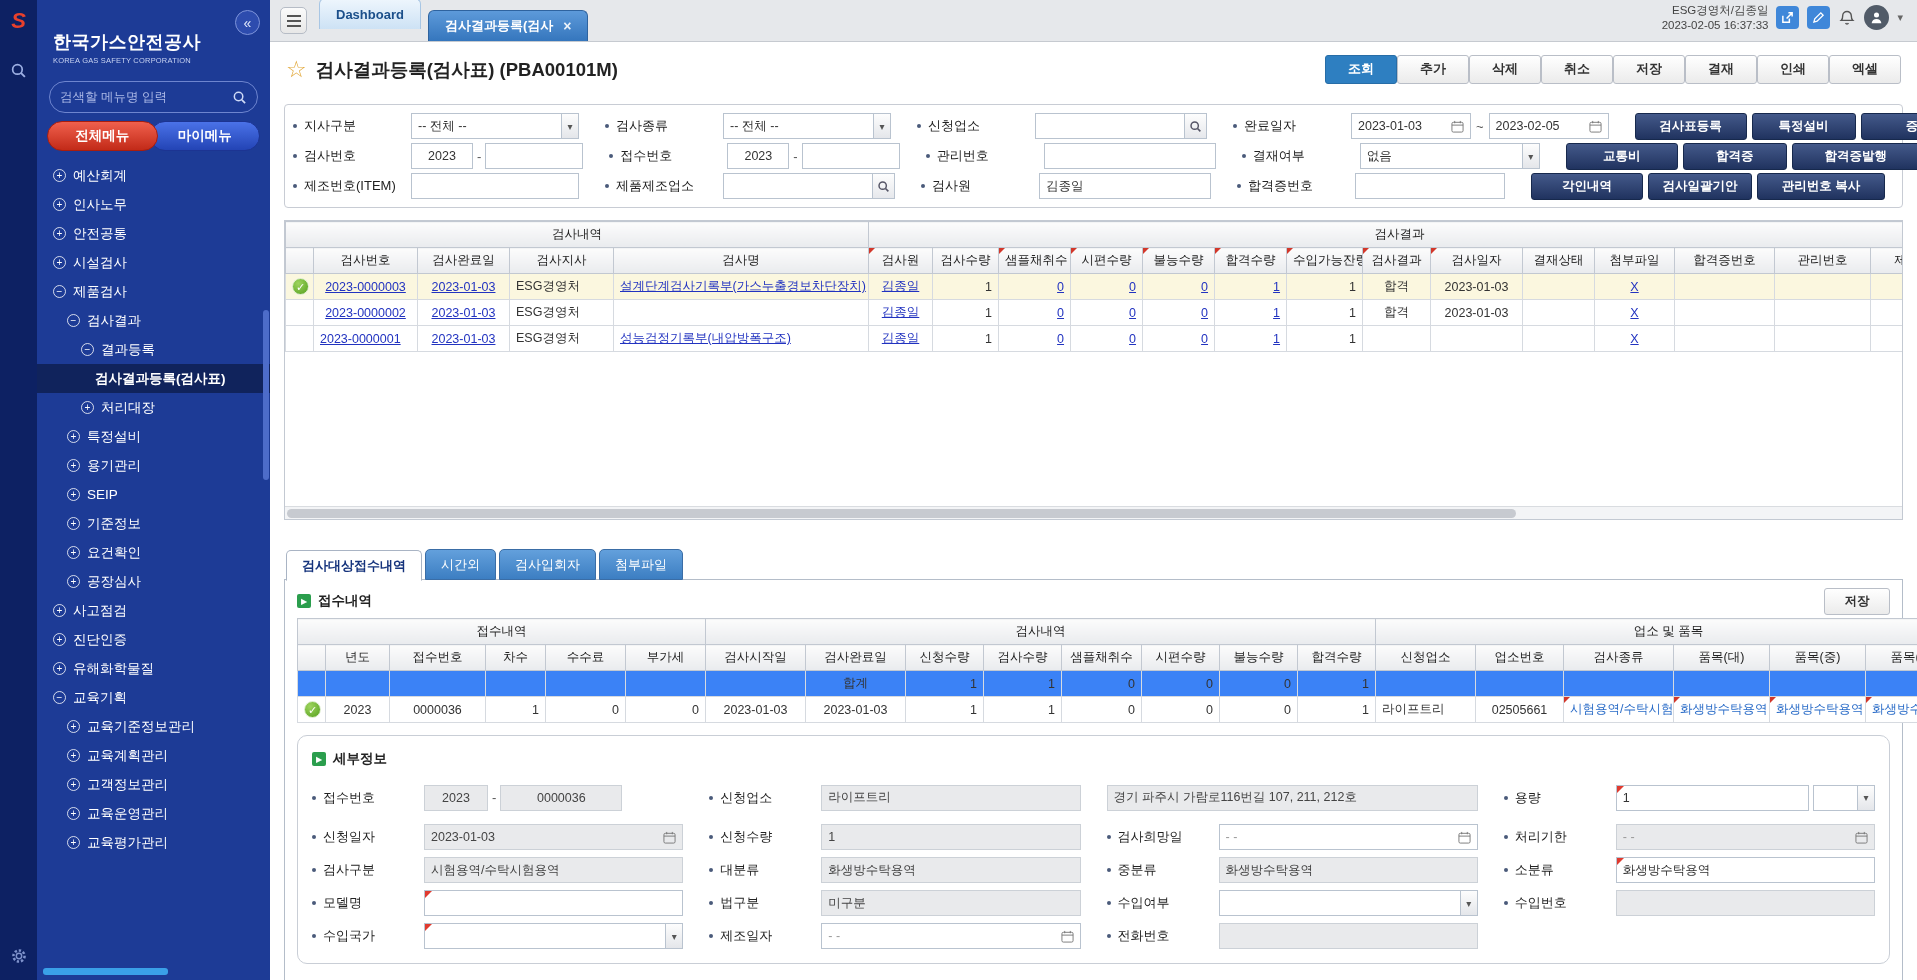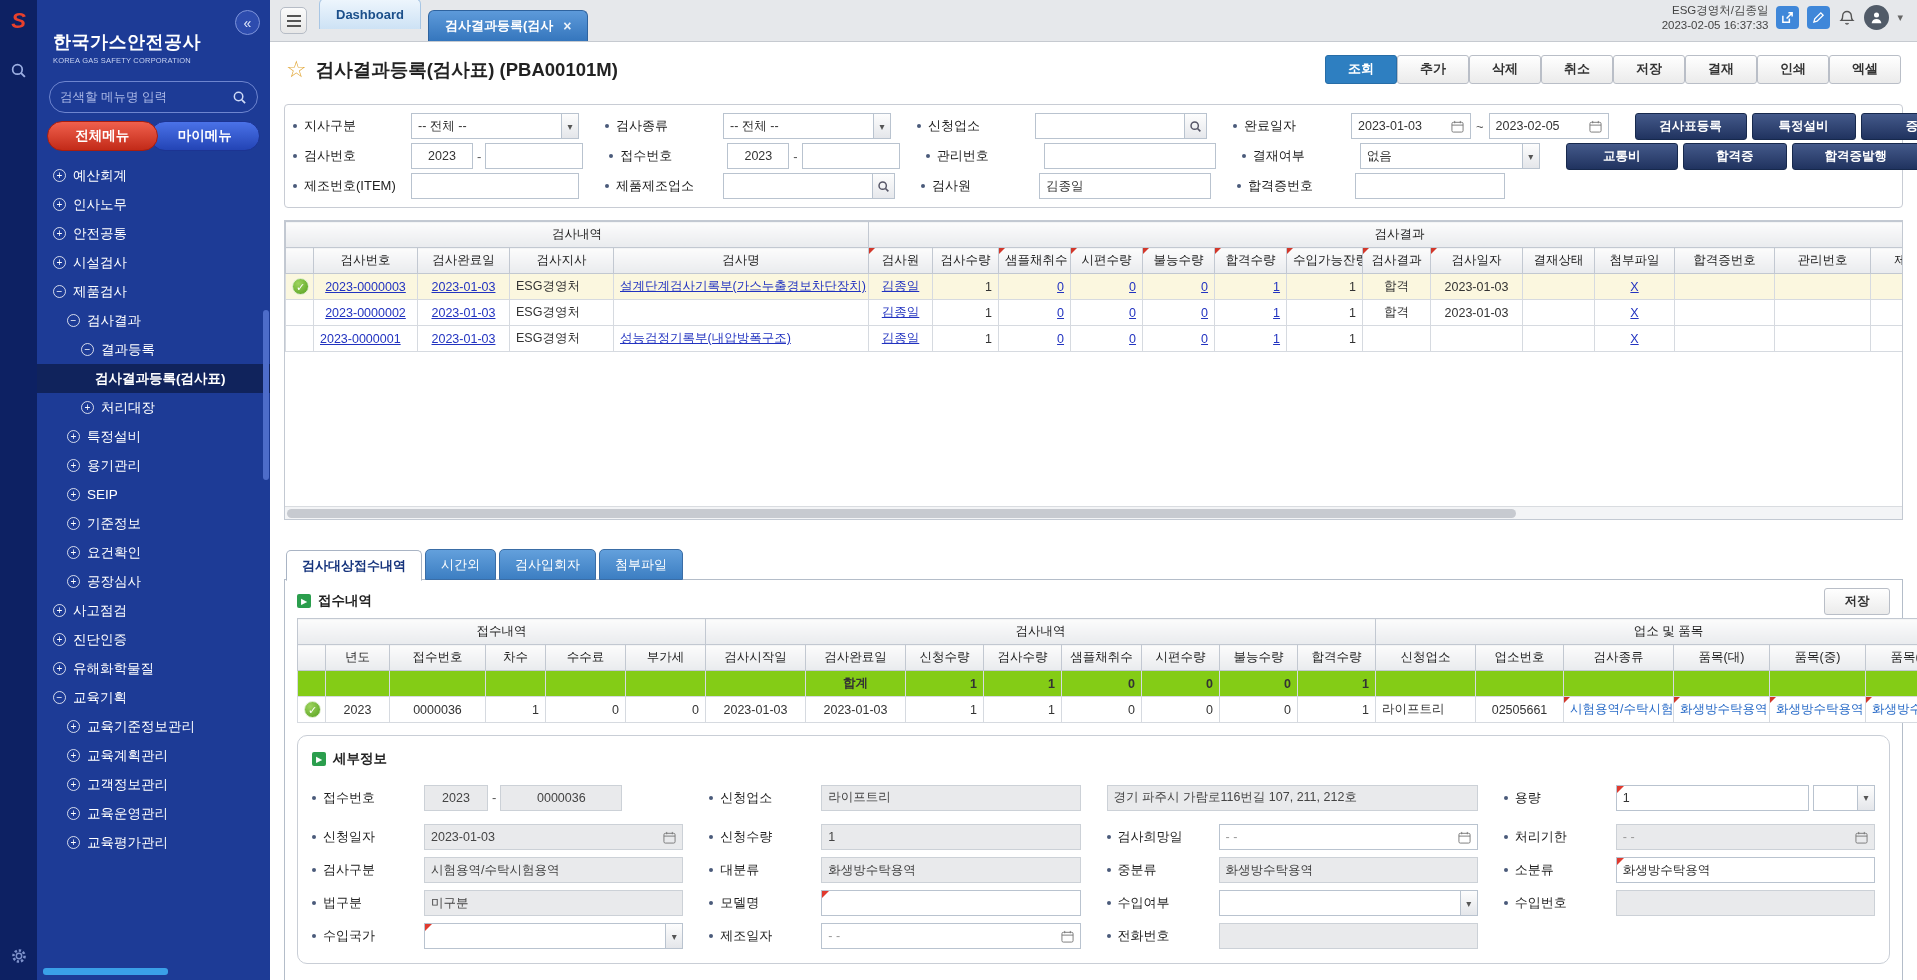--- a/index.html
+++ b/index.html
@@ -114,21 +114,21 @@
     color:#222;text-align:center}
   table.grid td{background:#fff}
   tr.sel td{background:#fbf7df}
   .chk-col{text-align:center}
   .chk{display:inline-block;width:17px;height:17px;border-radius:50%;color:#fff;font-size:11px;line-height:17px;
     text-align:center;background:radial-gradient(circle at 35% 30%,#9ed45e,#55a01e);border:1px solid #e6f2da}
   a.glink{color:#2233c0;text-decoration:underline;cursor:pointer}
   .th-req::before{content:'';position:absolute;top:0;left:0;border-top:6px solid #d2372a;border-right:6px solid transparent}
   td.blue-req{color:#2a6cc8}
   td.blue-req::before{content:'';position:absolute;top:0;left:0;border-top:6px solid #d2372a;border-right:6px solid transparent}
-  tr.summary td{font-weight:bold;background:#84cc16}
+  tr.summary td{font-weight:normal;background:#3b82f6}
   .hscroll{position:absolute;left:0;right:0;bottom:0;height:13px;background:#f3f4f6;border-top:1px solid #d9dce0}
   .hscroll .thumb{position:absolute;left:2px;top:2px;height:9px;width:76%;background:#c7cad0;border-radius:5px;cursor:pointer}
 
   
   .bottom-tabs{display:flex;margin-top:29px;padding-left:2px;position:relative;z-index:2}
   .btab{height:31px;padding:0 15px;margin-right:3px;display:flex;align-items:center;border-radius:5px 5px 0 0;
     font-size:13px;cursor:pointer}
   .btab.active{background:#fff;border:1px solid #a9b4c4;border-bottom:1px solid #fff;color:#15337c;font-weight:bold;top:1px;position:relative}
   .btab.off{background:linear-gradient(#63a0dc,#3c7ec2);border:1px solid #3a6da6;color:#fff}
   .bottom-panel{border:1px solid #b4bdc9;background:#fff;margin-top:-1px;padding:4px 12px 16px;position:relative;z-index:1}
@@ -489,20 +489,25 @@
                 <span>검사원</span>
               </span>
             <input class="fin" style="width: 172px;" value="김종일">
           </div>
           <div class="fgroup">
             <span class="flabel">
                 <span>합격증번호</span>
               </span>
             <input class="fin" style="width: 150px;" value="">
           </div>
+          <div class="btn-grid">
+              <button class="navy">각인내역</button>
+              <button class="navy">검사일괄기안</button>
+              <button class="navy">관리번호 복사</button>
+            </div>
         </div>
       </div>
 
       <div class="grid-panel">
         <table class="grid" style="width:1645px">
           <colgroup>
             <col style="width:28px">
               <col style="width:104px">
               <col style="width:92px">
               <col style="width:104px">
@@ -888,35 +893,35 @@
                 </span>
               <span class="dfield">
                   <span class="fctl req">
                     <span class="val">화생방수탁용역</span>
                   </span>
                 </span>
             </div>
 
             <div class="dcell">
               <span class="dlabel">
-                  <span>법구분</span>
-                </span>
-              <span class="dfield">
-                  <span class="fctl ro">
-                    <span class="val">미구분</span>
-                  </span>
-                </span>
-            </div>
-            <div class="dcell">
-              <span class="dlabel">
                   <span>모델명</span>
                 </span>
               <span class="dfield">
                   <span class="fctl req">
                     <span class="val"></span>
+                  </span>
+                </span>
+            </div>
+            <div class="dcell">
+              <span class="dlabel">
+                  <span>법구분</span>
+                </span>
+              <span class="dfield">
+                  <span class="fctl ro">
+                    <span class="val">미구분</span>
                   </span>
                 </span>
             </div>
             <div class="dcell">
               <span class="dlabel">
                   <span>수입여부</span>
                 </span>
               <span class="dfield">
                   <span class="fctl">
                     <span class="val"></span>

